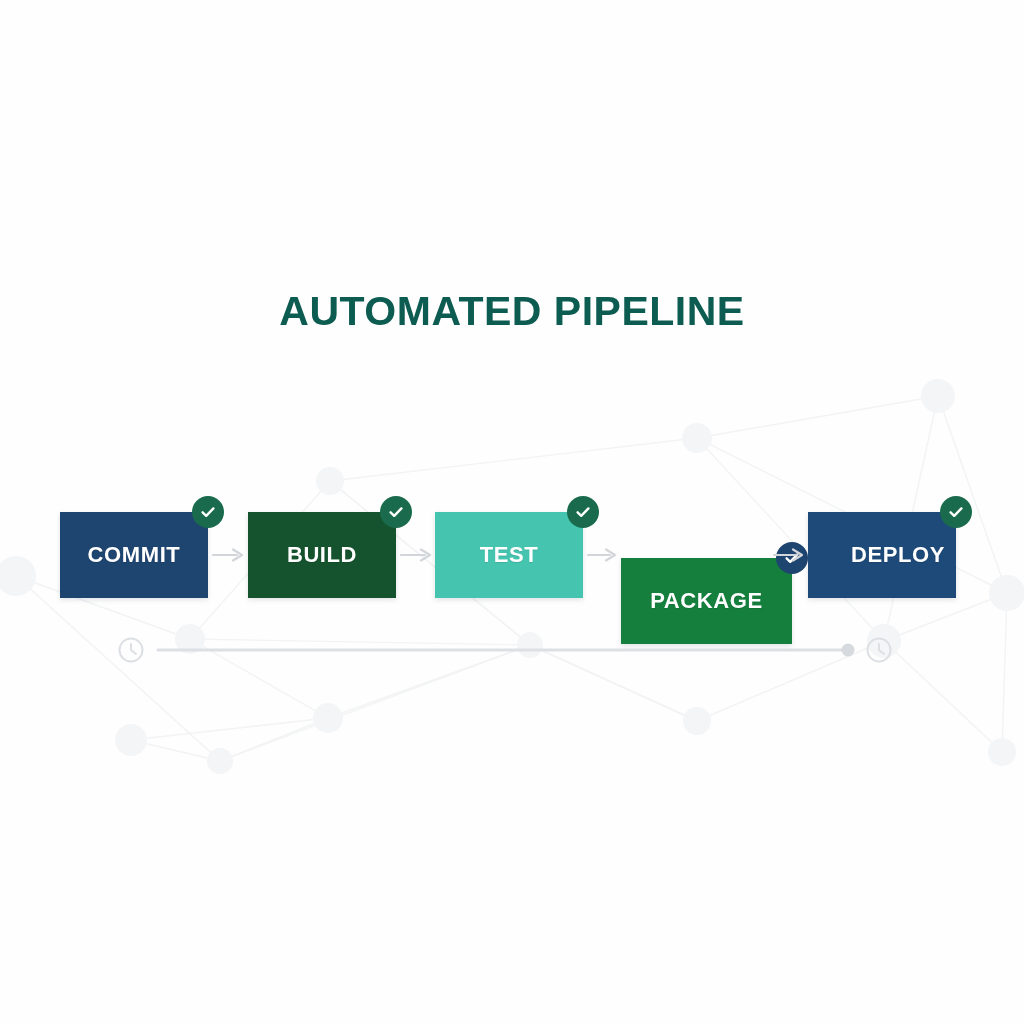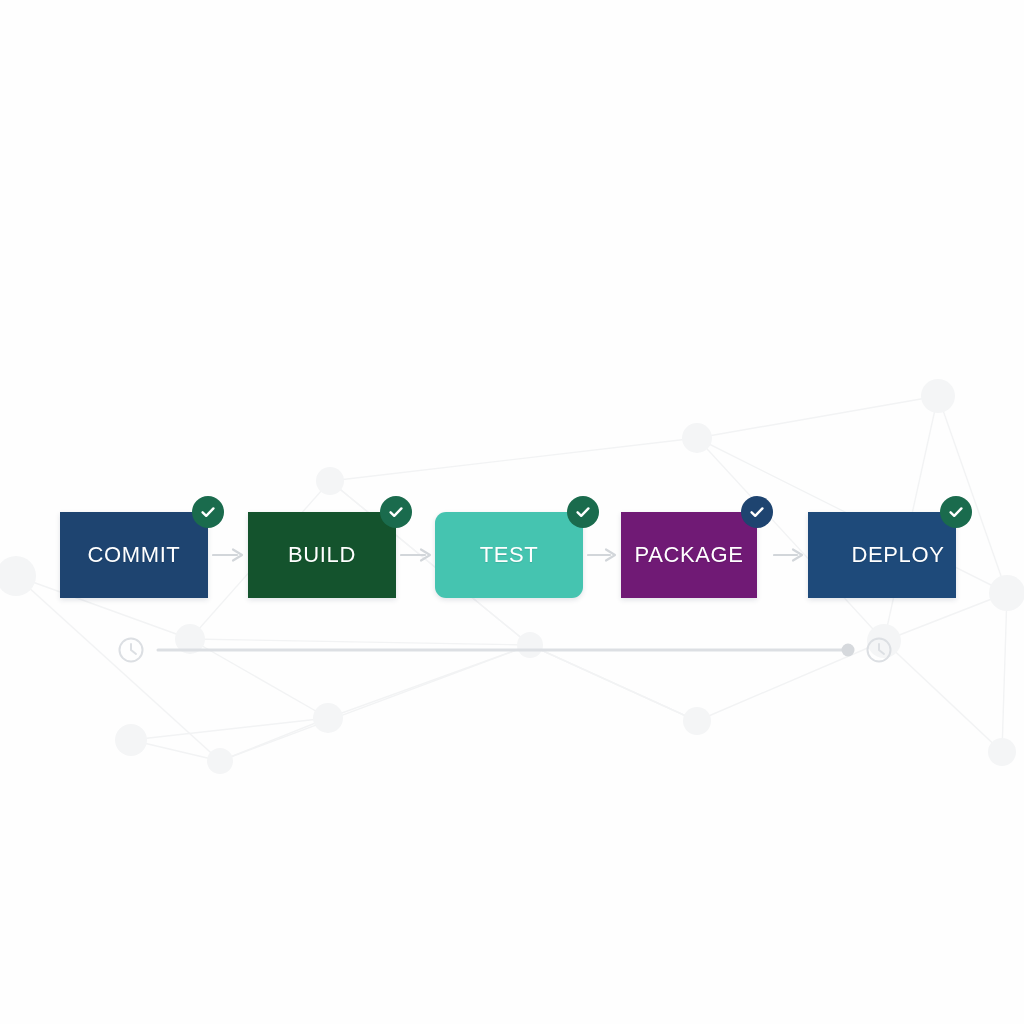--- a/index.html
+++ b/index.html
@@ -44,21 +44,21 @@
     top:0;
     height:86px;
     display:flex;
     align-items:center;
     justify-content:center;
     box-shadow:0 2px 5px rgba(30,50,80,0.13);
   }
   .stage-label {
     color:#ffffff;
     font-size:22px;
-    font-weight:normal;
+    font-weight:bold;
     letter-spacing:0.6px;
     line-height:1;
     text-shadow:0 1px 1px rgba(0,0,0,0.10);
     white-space:nowrap;
   }
   .badge {
     position:absolute;
     width:32px; height:32px;
     border-radius:50%;
     top:-16px;
@@ -126,47 +126,48 @@
         <circle cx="530" cy="645" r="13" fill="#f4f5f6"></circle>
         <circle cx="697" cy="438" r="15" fill="#f4f5f6"></circle>
         <circle cx="697" cy="721" r="14" fill="#f4f5f6"></circle>
         <circle cx="884" cy="641" r="17" fill="#f4f5f6"></circle>
         <circle cx="938" cy="396" r="17" fill="#f4f5f6"></circle>
         <circle cx="1007" cy="593" r="18" fill="#f4f5f6"></circle>
         <circle cx="1002" cy="752" r="14" fill="#f4f5f6"></circle>
       </g>
   </svg>
 
+  <div id="title">AUTOMATED PIPELINE</div>
 
   <div id="pipeline">
       <div class="stage" style="left: 60px; width: 148px; background: rgb(30, 68, 112);">
         <span class="stage-label">COMMIT</span>
         <span class="badge" style="background: rgb(26, 107, 77);">
           <svg width="18" height="18" viewBox="0 0 18 18">
             <path d="M3.6 9.3 L7.2 12.8 L14.4 5.4" fill="none" stroke="#ffffff" stroke-width="2.4" stroke-linecap="round" stroke-linejoin="round"></path>
           </svg>
         </span>
       </div>
       <div class="stage" style="left: 248px; width: 148px; background: #14532d;">
         <span class="stage-label">BUILD</span>
         <span class="badge" style="background: rgb(26, 107, 77);">
           <svg width="18" height="18" viewBox="0 0 18 18">
             <path d="M3.6 9.3 L7.2 12.8 L14.4 5.4" fill="none" stroke="#ffffff" stroke-width="2.4" stroke-linecap="round" stroke-linejoin="round"></path>
           </svg>
         </span>
       </div>
-      <div class="stage" style="left: 435px; width: 148px; background: rgb(69, 196, 176); border-radius: 11px;">
+      <div class="stage" style="left: 435px; width: 148px; background: rgb(69, 196, 176);">
         <span class="stage-label">TEST</span>
         <span class="badge" style="background: rgb(26, 107, 77);">
           <svg width="18" height="18" viewBox="0 0 18 18">
             <path d="M3.6 9.3 L7.2 12.8 L14.4 5.4" fill="none" stroke="#ffffff" stroke-width="2.4" stroke-linecap="round" stroke-linejoin="round"></path>
           </svg>
         </span>
       </div>
-      <div class="stage" style="left: 621px; width: 136px; background: #701a75;">
+      <div class="stage" style="left: 621px; width: 171px; background: #15803d; margin-top: 46px;">
         <span class="stage-label">PACKAGE</span>
         <span class="badge" style="background: rgb(30, 68, 112);">
           <svg width="18" height="18" viewBox="0 0 18 18">
             <path d="M3.6 9.3 L7.2 12.8 L14.4 5.4" fill="none" stroke="#ffffff" stroke-width="2.4" stroke-linecap="round" stroke-linejoin="round"></path>
           </svg>
         </span>
       </div>
       <div class="stage" style="left: 808px; width: 148px; background: rgb(30, 74, 122); padding-left: 32px;">
         <span class="stage-label">DEPLOY</span>
         <span class="badge" style="background: rgb(26, 107, 77);">

